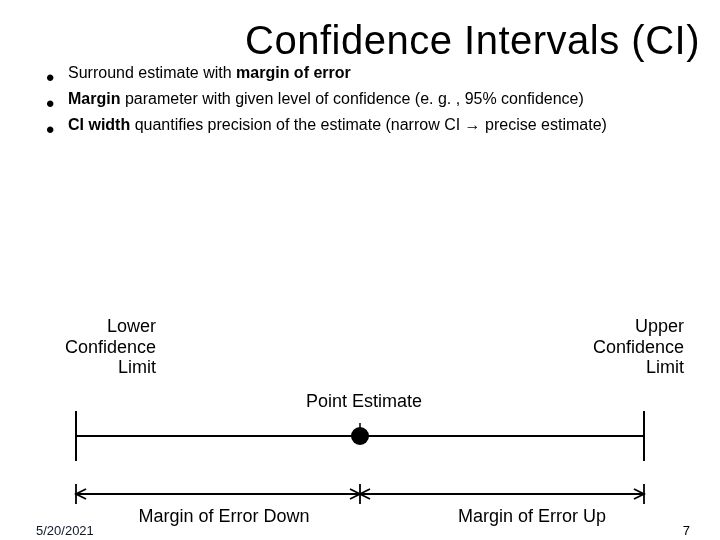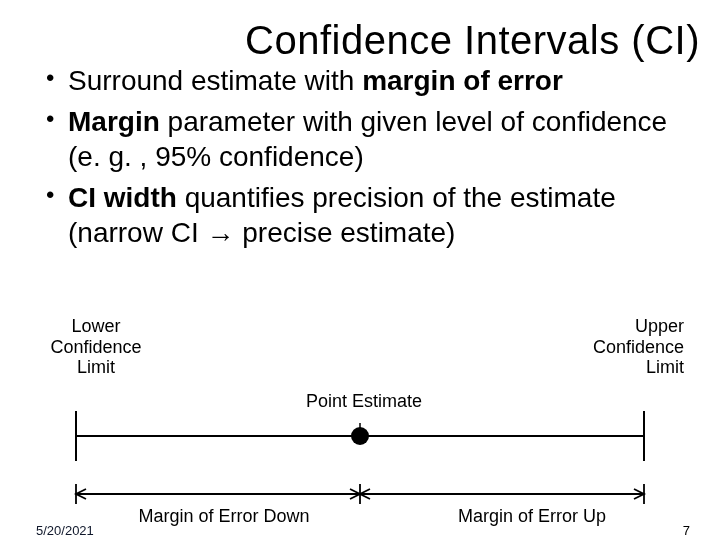--- a/index.html
+++ b/index.html
@@ -20,21 +20,21 @@
   }
   .title {
     text-align: right;
     font-size: 40px;
     font-weight: 400;
     margin: 18px 20px 0 20px;
     letter-spacing: 0.5px;
   }
   .bullets {
     margin: 0 42px 0 46px;
-    font-size: 28px;
+    font-size: 16px;
     line-height: 1.25;
   }
   .bullets ul {
     list-style: none;
     padding: 0;
     margin: 0;
   }
   .bullets li {
     position: relative;
     padding-left: 22px;
@@ -55,21 +55,21 @@
     top: 298px;
     width: 648px;
     height: 200px;
   }
   .dlabel {
     position: absolute;
     font-family: Arial, Helvetica, sans-serif;
     font-size: 18px;
     color: #000;
     line-height: 1.15;
-    text-align: center;
+    text-align: right;
   }
   .footer-date {
     position: absolute;
     left: 36px;
     bottom: 20px;
     font-size: 13px;
     color: #0f172a;
   }
   .footer-page {
     position: absolute;

